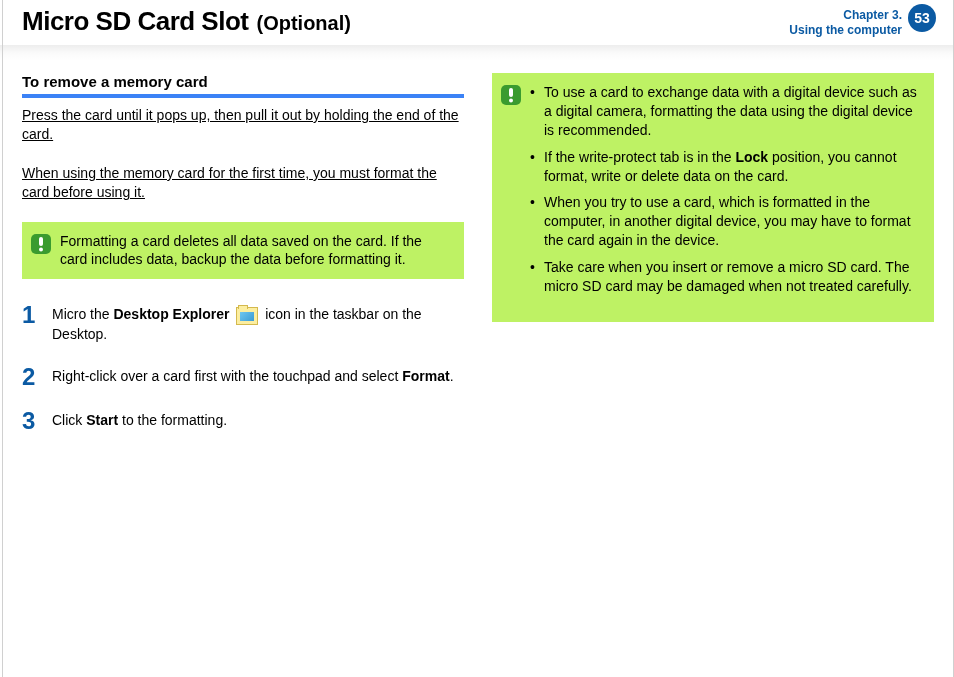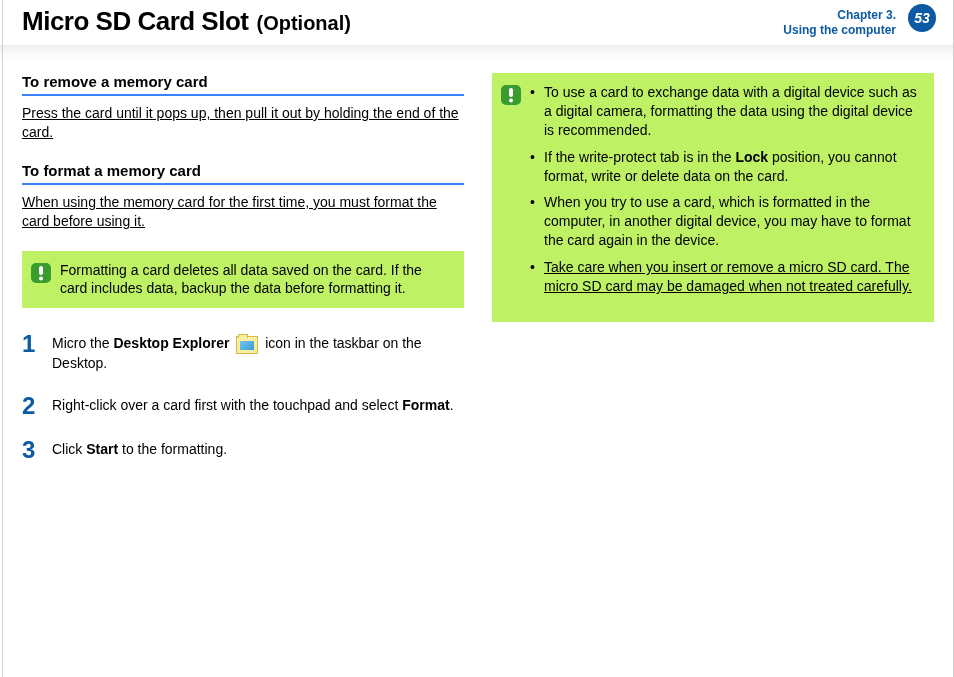--- a/index.html
+++ b/index.html
@@ -29,52 +29,51 @@
   }
   .header {
     display: flex;
     justify-content: space-between;
     align-items: flex-end;
     padding: 6px 18px 0 22px;
   }
   .title-block { display: flex; align-items: baseline; gap: 8px; }
   .title-main { font-size: 26px; font-weight: 800; color: #000; letter-spacing: -0.5px; }
   .title-sub { font-size: 20px; font-weight: 700; color: #000; }
-  .chapter-block { display: flex; align-items: flex-start; gap: 12px; }
+  .chapter-block { display: flex; align-items: flex-start; gap: 6px; }
   .chapter-text { text-align: right; color: #0b5aa3; font-weight: 700; font-size: 12px; line-height: 1.2; margin-top: 2px;}
   .page-badge {
     background: #0b5aa3;
     color: #fff;
     font-weight: 700;
     font-size: 14px;
     width: 28px;
     height: 28px;
     border-radius: 14px;
     display: flex;
     align-items: center;
     justify-content: center;
     margin-top: -2px;
-    font-style: italic;
   }
   .header-shadow {
     margin-top: 8px;
     height: 16px;
     background: linear-gradient(to bottom, rgba(0,0,0,0.07), rgba(0,0,0,0.02), rgba(0,0,0,0));
   }
   .columns {
     display: flex;
     padding: 12px 20px 0 22px;
     gap: 28px;
   }
   .col { flex: 1; }
   .section-heading {
     font-size: 15px;
     font-weight: 700;
     color: #000;
-    border-bottom: 2px solid #3b82f6;
+    border-bottom: 4px solid #3b82f6;
     padding-bottom: 4px;
     margin-bottom: 8px;
   }
   .body-text {
     font-size: 14px;
     color: #000;
     line-height: 1.35;
     margin-bottom: 20px;
     text-decoration: underline;
   }
@@ -92,21 +91,21 @@
     height: 22px;
     display: flex;
     align-items: center;
     justify-content: center;
     margin-top: 1px;
   }
   .callout-icon svg { display: block; }
   .callout-text { flex: 1; color: #000; }
   .callout ul { list-style: none; padding: 0; margin: 0; }
   .callout ul li { position: relative; padding-left: 14px; margin-bottom: 8px; }
-  .callout ul li:last-child { margin-bottom: 16px; text-decoration: underline; }
+  .callout ul li:last-child { margin-bottom: 16px; }
   .callout ul li::before {
     content: "•";
     position: absolute;
     left: 0;
     top: 0;
     color: #000;
   }
   .steps { margin-top: 24px; }
   .step { display: flex; gap: 12px; margin-bottom: 20px; font-size: 14px; line-height: 1.4; }
   .step-num {
@@ -168,21 +167,20 @@
 
 <div class="header-shadow"></div>
 
 <div class="columns">
 
   <div class="col">
 
     <div class="section-heading">To remove a memory card</div>
     <div class="body-text">Press the card until it pops up, then pull it out by holding the end of the card.</div>
 
-    <div class="section-heading">To format a memory card</div>
     <div class="body-text">When using the memory card for the first time, you must format the card before using it.</div>
 
     <div class="callout blue">
       <div class="callout-icon">
         <svg width="22" height="22" viewBox="0 0 22 22">
           <rect x="1" y="1" width="20" height="20" rx="5" fill="#3a9b2f"></rect>
           <rect x="9" y="4" width="4" height="9" rx="2" fill="#ffffff"></rect>
           <circle cx="11" cy="16.5" r="2" fill="#ffffff"></circle>
         </svg>
       </div>

